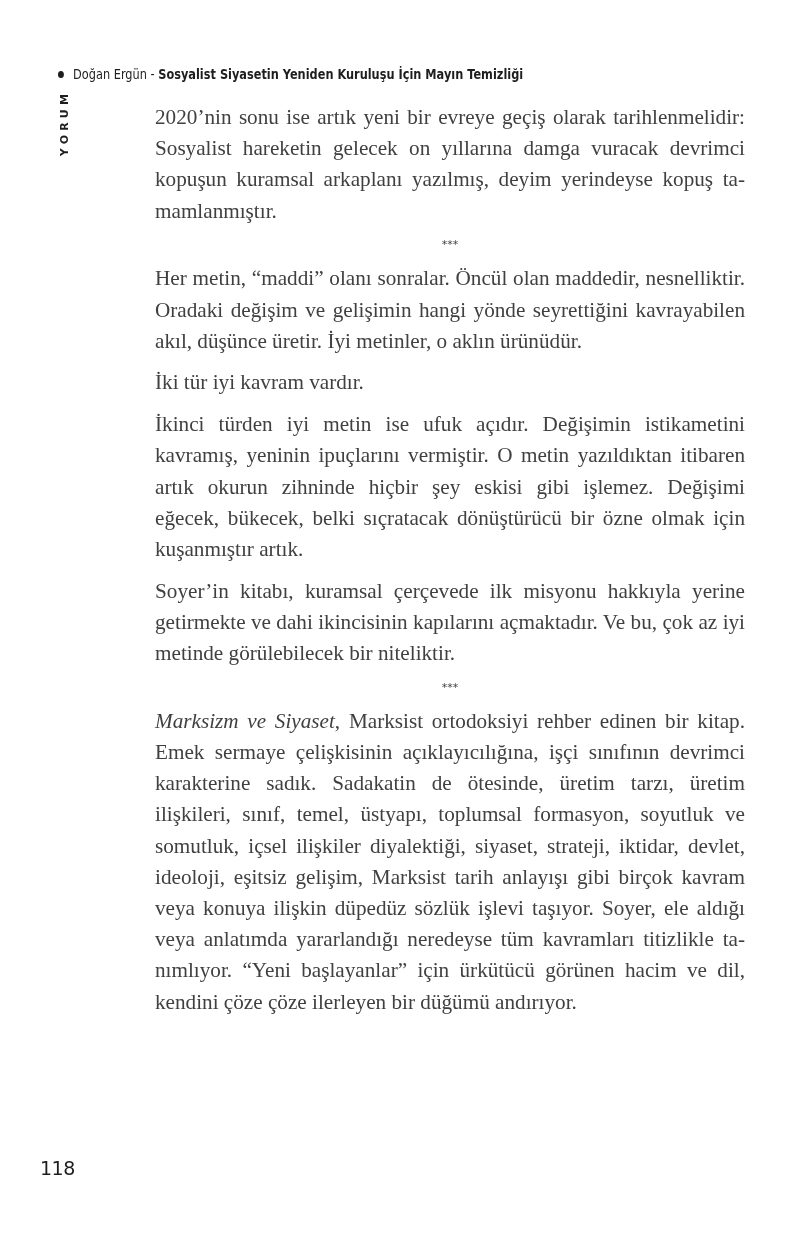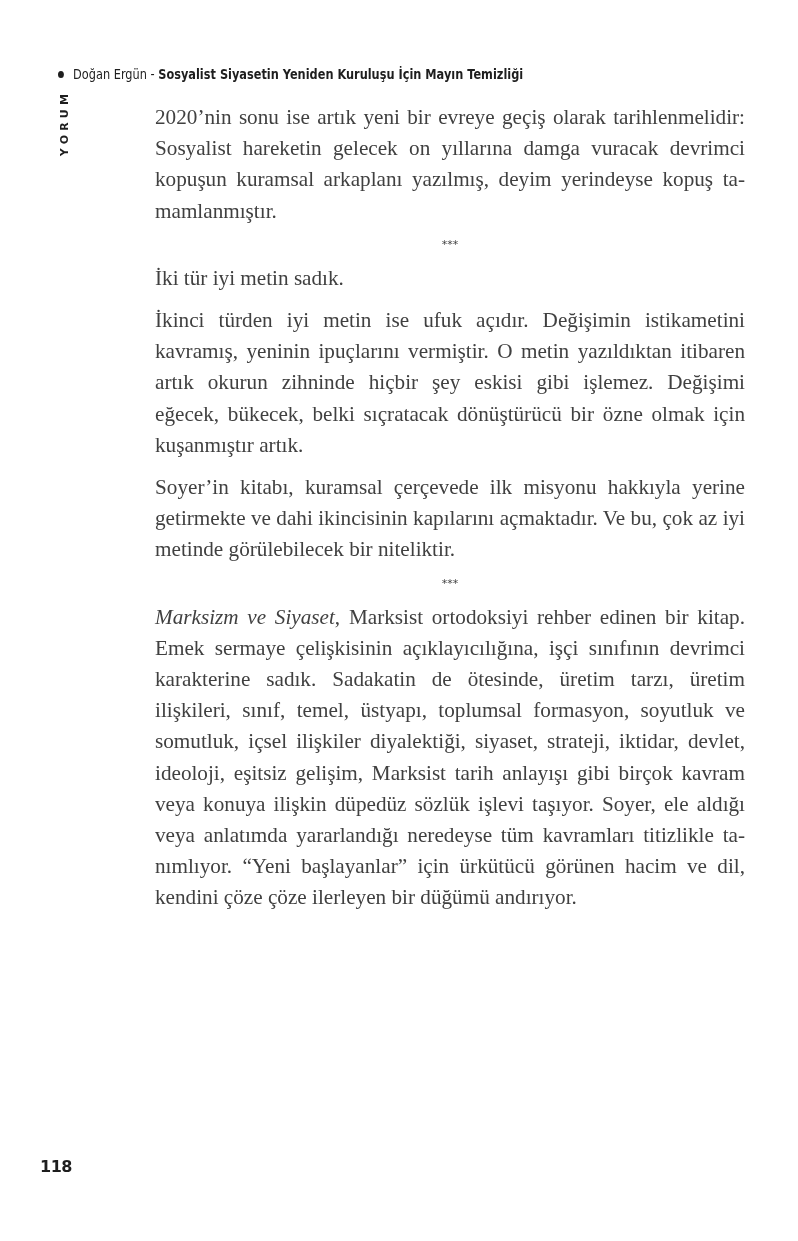--- a/index.html
+++ b/index.html
@@ -38,41 +38,42 @@
     .body-text p { margin: 0 0 10.5px 0; text-align: justify; hyphens: manual; }
     .body-text p.last-left { text-align-last: left; }
     .body-text em { font-style: italic; }
     .body-text .sep {
       text-align: center; font-family: "DejaVu Sans", sans-serif;
       font-size: 11px; line-height: 20px; margin: -2px 0 8px 0; letter-spacing: 0px;
     }
 
     .folio {
       position: absolute; left: 40px; top: 1157px;
-      font-family: "DejaVu Sans", sans-serif; font-size: 16px; font-weight: bold;
+      font-family: "DejaVu Sans", sans-serif; font-size: 19px; font-weight: normal;
       letter-spacing: -0.5px; color: #1e1e1e;
     }
   </style>
 </head>
 <body>
 
 <div class="page">
 
   <div class="running-head">
     <span class="bullet"></span><span class="author">Doğan Ergün - </span><span class="title">Sosyalist Siyasetin Yeniden Kuruluşu İçin Mayın Temizliği</span>
   </div>
 
   <div class="section-label">
     <span>YORUM</span>
   </div>
 
   <div class="body-text">
     <p>2020’nin sonu ise artık yeni bir evreye geçiş olarak tarihlenmelidir: Sosyalist hareketin gelecek on yıllarına damga vuracak devrimci kopuşun kuramsal arkaplanı yazılmış, deyim yerindeyse kopuş ta­mamlanmıştır.</p>
     <div class="sep">***</div>
-    <p>İki tür iyi metin sadık.</p>
+    <p>Her metin, “maddi” olanı sonralar. Öncül olan maddedir, nesnel­liktir. Oradaki değişim ve gelişimin hangi yönde seyrettiğini kav­rayabilen akıl, düşünce üretir. İyi metinler, o aklın ürünüdür.</p>
+    <p>İki tür iyi kavram vardır.</p>
     <p>İkinci türden iyi metin ise ufuk açıdır. Değişimin istikametini kavramış, yeninin ipuçlarını vermiştir. O metin yazıldıktan itiba­ren artık okurun zihninde hiçbir şey eskisi gibi işlemez. Değişimi eğecek, bükecek, belki sıçratacak dönüştürücü bir özne olmak için kuşanmıştır artık.</p>
     <p>Soyer’in kitabı, kuramsal çerçevede ilk misyonu hakkıyla yerine getirmekte ve dahi ikincisinin kapılarını açmaktadır. Ve bu, çok az iyi metinde görülebilecek bir niteliktir.</p>
     <div class="sep">***</div>
     <p><em>Marksizm ve Siyaset</em><span>, Marksist ortodoksiyi rehber edinen bir kitap. Emek sermaye çelişkisinin açıklayıcılığına, işçi sınıfının devrim­ci karakterine sadık. Sadakatin de ötesinde, üretim tarzı, üretim ilişkileri, sınıf, temel, üstyapı, toplumsal formasyon, soyutluk ve somutluk, içsel ilişkiler diyalektiği, siyaset, strateji, iktidar, devlet, ideoloji, eşitsiz gelişim, Marksist tarih anlayışı gibi birçok kavram veya konuya ilişkin düpedüz sözlük işlevi taşıyor. Soyer, ele aldığı veya anlatımda yararlandığı neredeyse tüm kavramları titizlikle ta­nımlıyor. “Yeni başlayanlar” için ürkütücü görünen hacim ve dil, kendini çöze çöze ilerleyen bir düğümü andırıyor.</span></p>
   </div>
 
   <div class="folio">118</div>
 
 </div>
 

